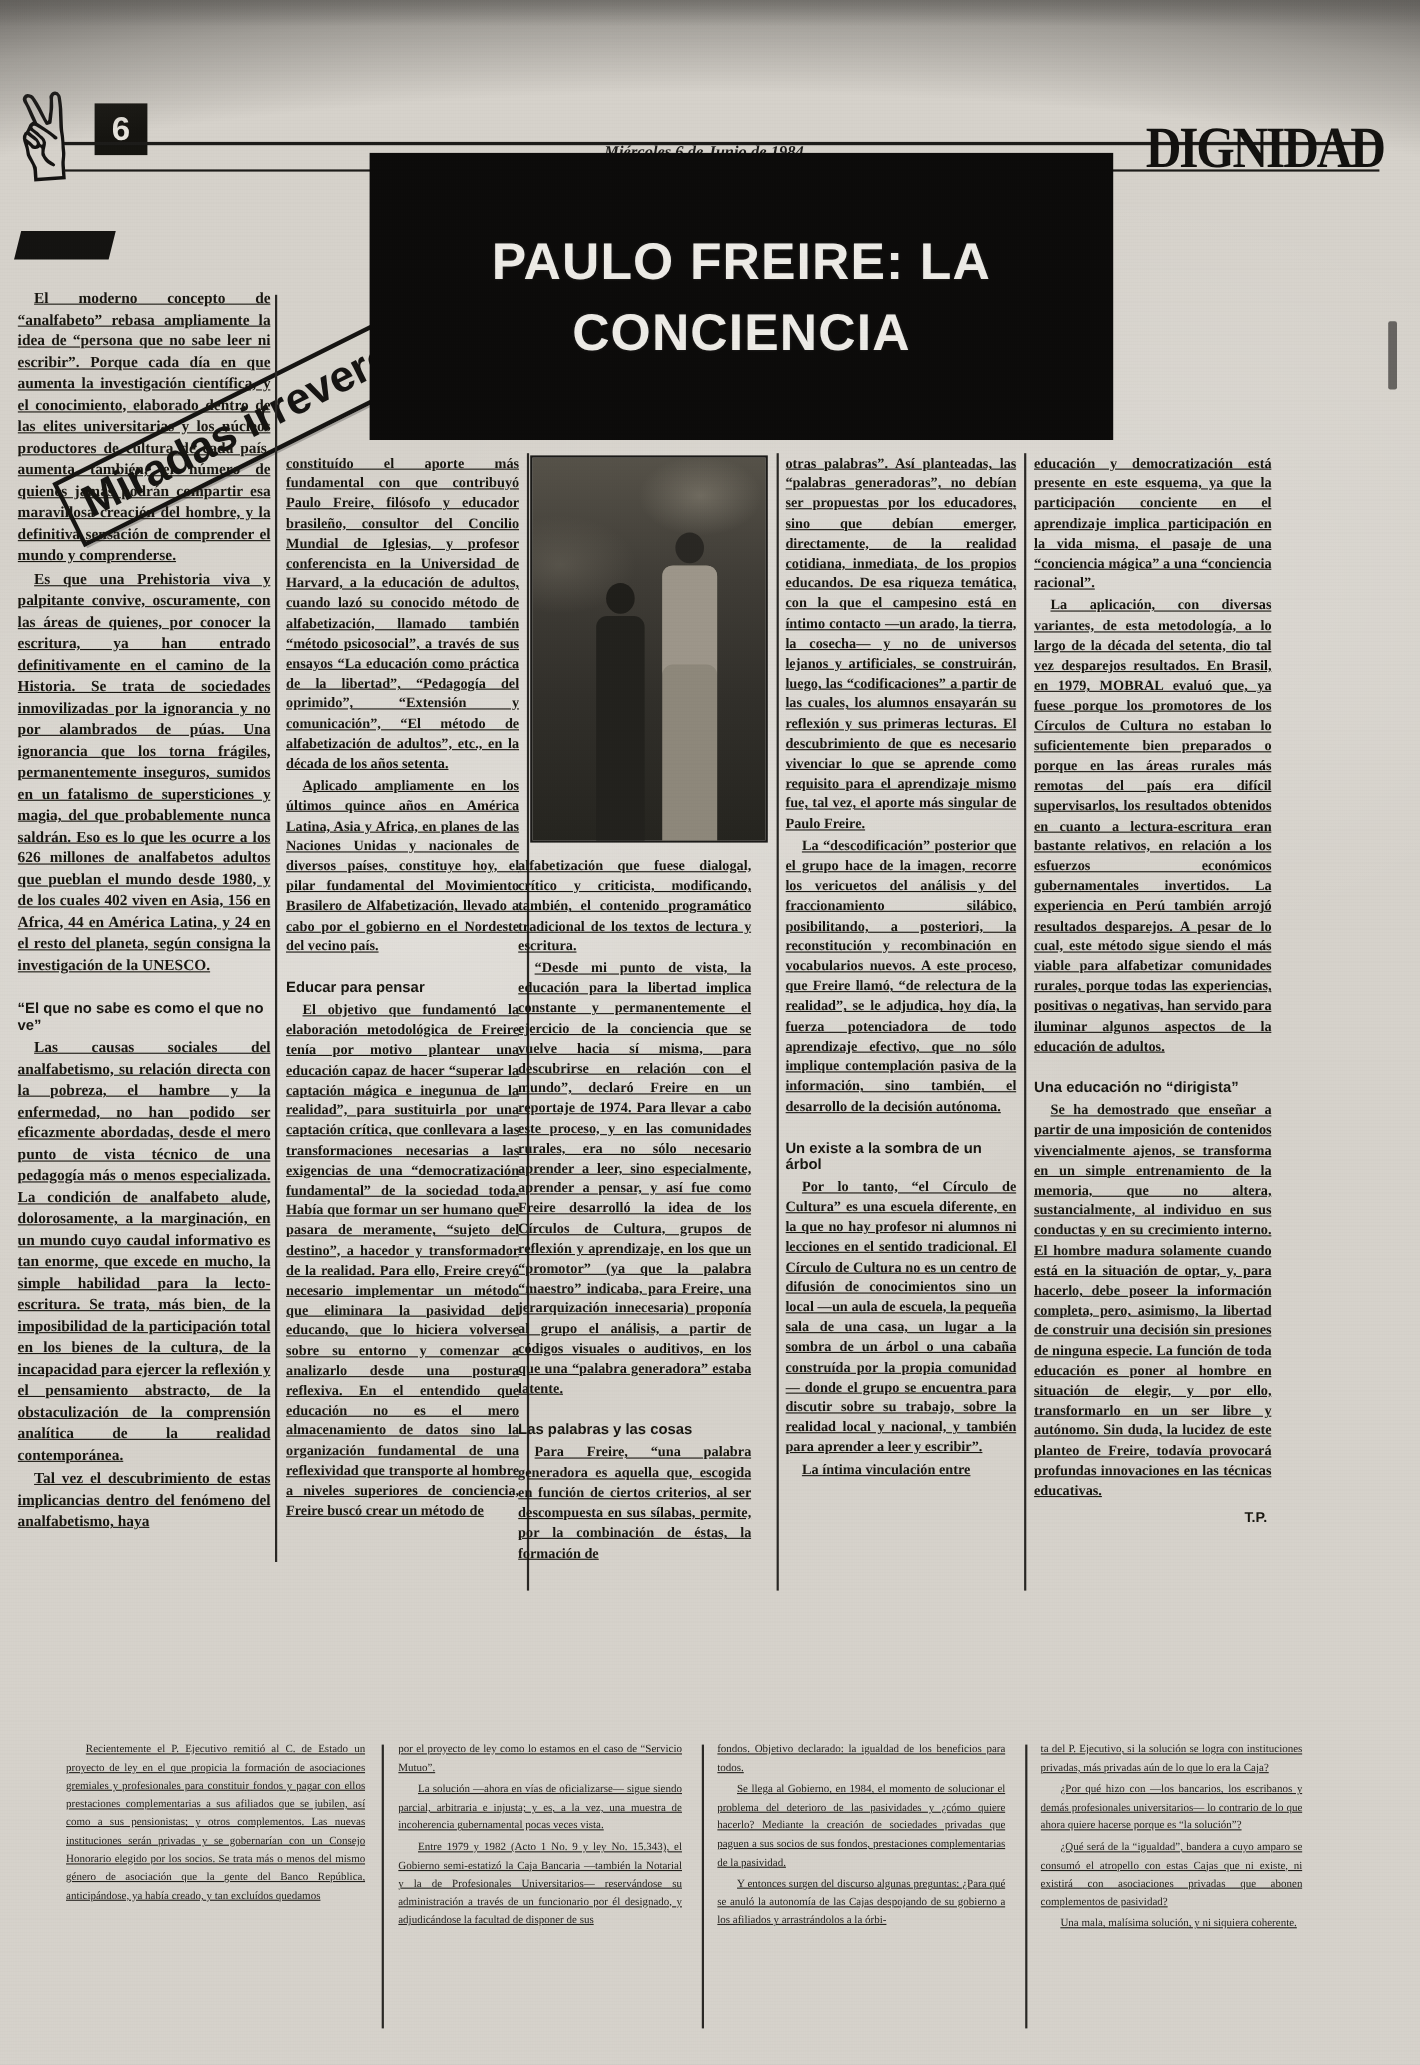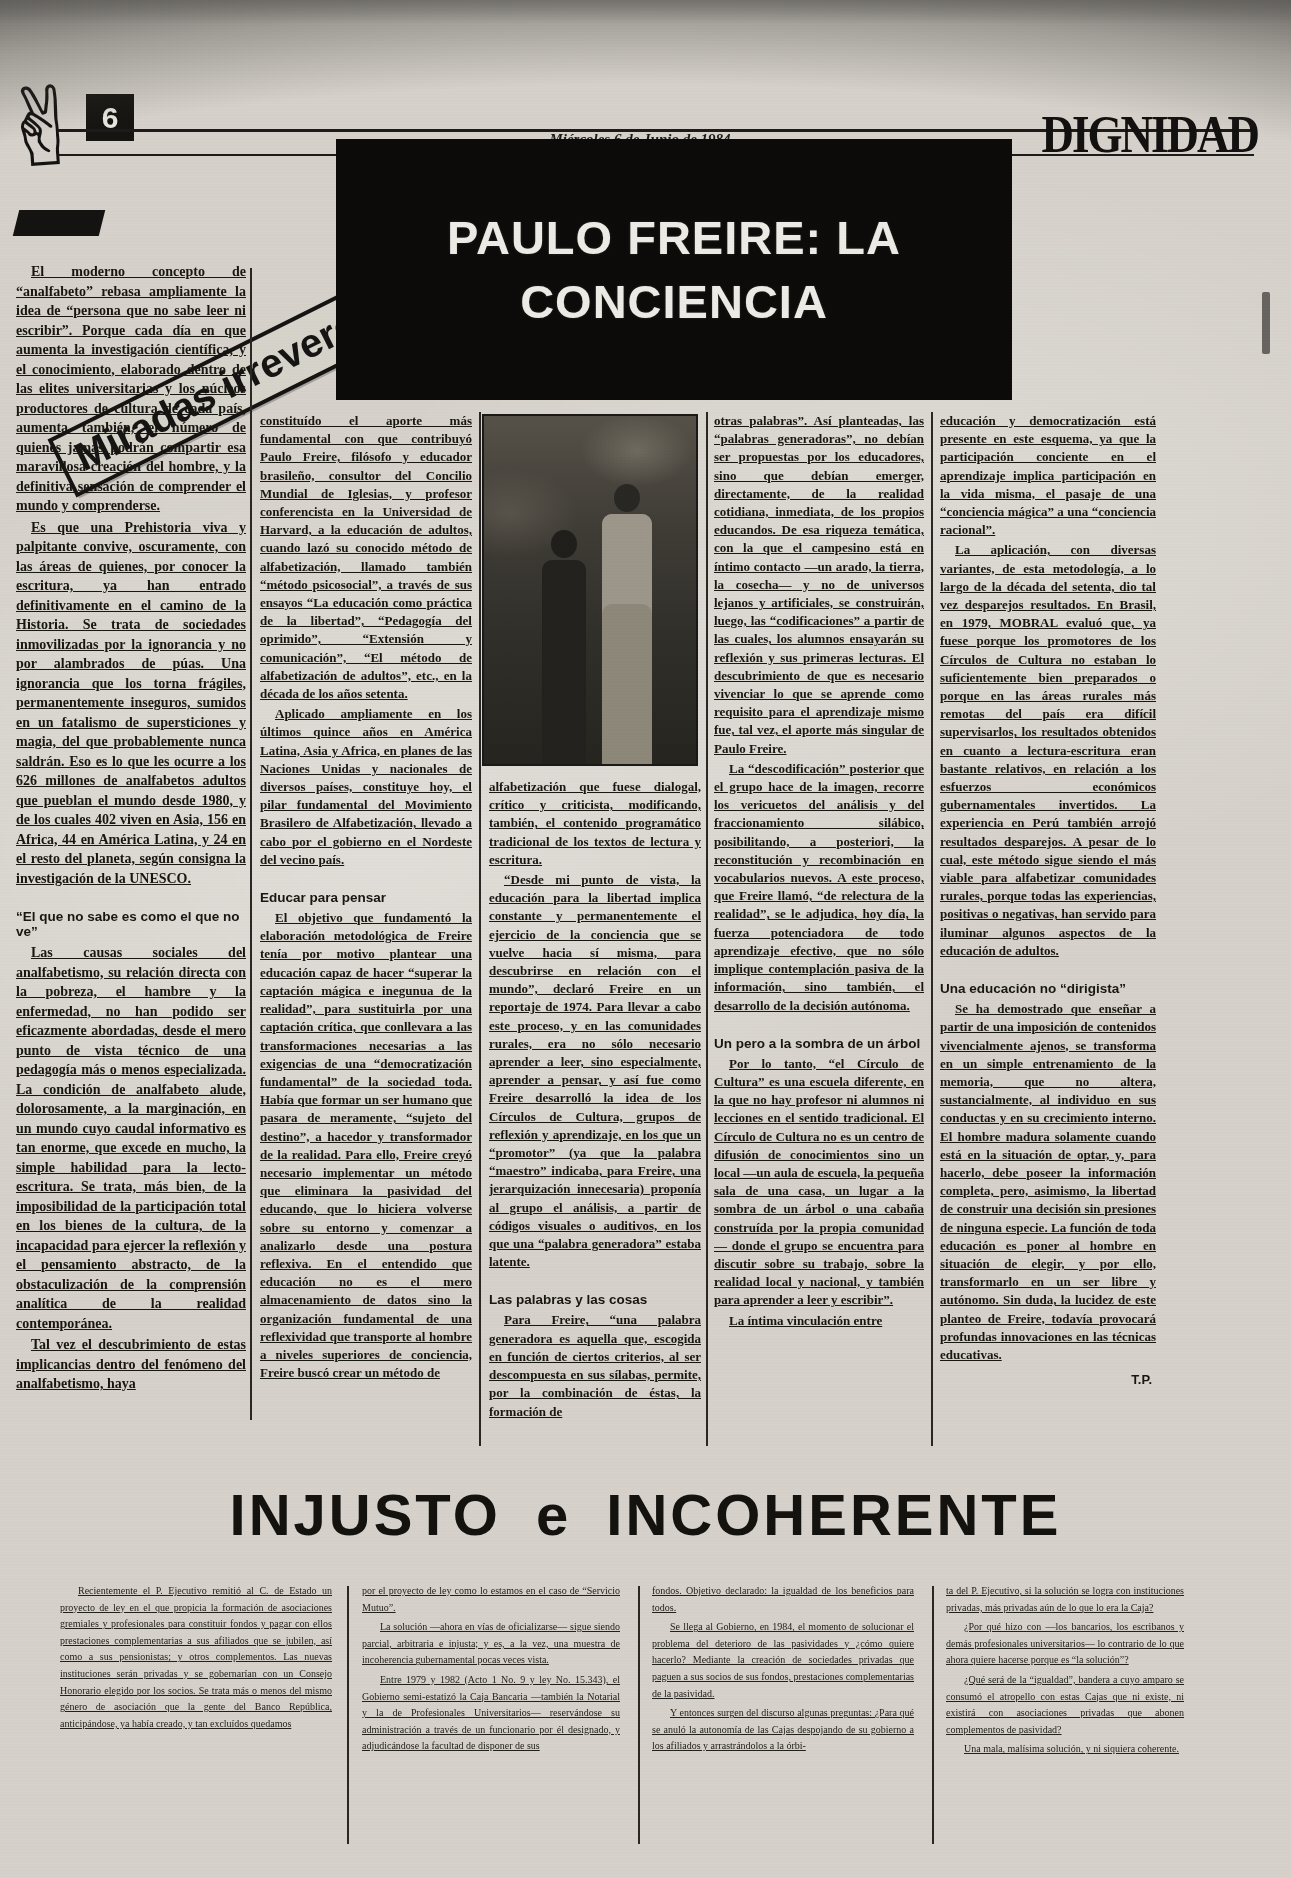--- a/index.html
+++ b/index.html
@@ -56,21 +56,21 @@
   #fig-right .body{width:50px;height:256px;background:#8e887b;box-shadow:inset 0 90px 0 #9d968a;}
   
   .col{overflow:hidden;text-align:justify;}
   .col .para{margin:0 0 2px;text-indent:15px;text-decoration:underline;}
   .col .para.noindent{text-indent:0;}
   .col .subhead{margin:21px 0 4px;font:700 13.5px "Liberation Sans",sans-serif;text-align:left;text-indent:0;}
   .col .sig{margin-top:8px;text-align:right;font:700 13px "Liberation Sans",sans-serif;padding-right:4px;}
   .top-col{font-size:13px;line-height:18.2px;font-weight:700;color:#191711;}
   #col1{left:16px;top:262px;width:230px;height:1164px;font-size:14px;line-height:19.5px;}
   #col2{left:260px;top:412px;width:212px;height:1038px;}
-  #col3{left:489px;top:778px;width:212px;height:670px;}
+  #col3{left:471px;top:778px;width:212px;height:670px;}
   #col4{left:714px;top:412px;width:210px;height:1040px;}
   #col5{left:940px;top:412px;width:216px;height:1040px;}
   .vrule{background:#2a2825;width:2px;}
   #vr1{left:250px;top:268px;height:1152px;}
   #vr2{left:479px;top:412px;height:1034px;}
   #vr3{left:706px;top:412px;height:1034px;}
   #vr4{left:931px;top:412px;height:1034px;}
   
   #bottom-headline{left:0;top:1481px;width:1291px;text-align:center;
     font:700 58px "Liberation Sans",sans-serif;letter-spacing:3px;word-spacing:16px;color:#14130f;}
@@ -146,33 +146,32 @@
     </div>
   <div id="col3" class="abs col top-col">
       <p class="para noindent">alfabetización que fuese dialogal, crítico y criticista, modificando, también, el contenido programático tradicional de los textos de lectura y escritura.</p>
       <p class="para">“Desde mi punto de vista, la educación para la libertad implica constante y permanentemente el ejercicio de la conciencia que se vuelve hacia sí misma, para descubrirse en relación con el mundo”, declaró Freire en un reportaje de 1974. Para llevar a cabo este proceso, y en las comunidades rurales, era no sólo necesario aprender a leer, sino especialmente, aprender a pensar, y así fue como Freire desarrolló la idea de los Círculos de Cultura, grupos de reflexión y aprendizaje, en los que un “promotor” (ya que la palabra “maestro” indicaba, para Freire, una jerarquización innecesaria) proponía al grupo el análisis, a partir de códigos visuales o auditivos, en los que una “palabra generadora” estaba latente.</p>
       <h3 class="subhead">Las palabras y las cosas</h3>
       <p class="para">Para Freire, “una palabra generadora es aquella que, escogida en función de ciertos criterios, al ser descompuesta en sus sílabas, permite, por la combinación de éstas, la formación de</p>
     </div>
   <div id="col4" class="abs col top-col">
       <p class="para noindent">otras palabras”. Así planteadas, las “palabras generadoras”, no debían ser propuestas por los educadores, sino que debían emerger, directamente, de la realidad cotidiana, inmediata, de los propios educandos. De esa riqueza temática, con la que el campesino está en íntimo contacto —un arado, la tierra, la cosecha— y no de universos lejanos y artificiales, se construirán, luego, las “codificaciones” a partir de las cuales, los alumnos ensayarán su reflexión y sus primeras lecturas. El descubrimiento de que es necesario vivenciar lo que se aprende como requisito para el aprendizaje mismo fue, tal vez, el aporte más singular de Paulo Freire.</p>
       <p class="para">La “descodificación” posterior que el grupo hace de la imagen, recorre los vericuetos del análisis y del fraccionamiento silábico, posibilitando, a posteriori, la reconstitución y recombinación en vocabularios nuevos. A este proceso, que Freire llamó, “de relectura de la realidad”, se le adjudica, hoy día, la fuerza potenciadora de todo aprendizaje efectivo, que no sólo implique contemplación pasiva de la información, sino también, el desarrollo de la decisión autónoma.</p>
-      <h3 class="subhead">Un pero a la sombra de un árbol</h3>
+      <h3 class="subhead">Un existe a la sombra de un árbol</h3>
       <p class="para">Por lo tanto, “el Círculo de Cultura” es una escuela diferente, en la que no hay profesor ni alumnos ni lecciones en el sentido tradicional. El Círculo de Cultura no es un centro de difusión de conocimientos sino un local —un aula de escuela, la pequeña sala de una casa, un lugar a la sombra de un árbol o una cabaña construída por la propia comunidad— donde el grupo se encuentra para discutir sobre su trabajo, sobre la realidad local y nacional, y también para aprender a leer y escribir”.</p>
       <p class="para">La íntima vinculación entre</p>
     </div>
   <div id="col5" class="abs col top-col">
       <p class="para noindent">educación y democratización está presente en este esquema, ya que la participación conciente en el aprendizaje implica participación en la vida misma, el pasaje de una “conciencia mágica” a una “conciencia racional”.</p>
       <p class="para">La aplicación, con diversas variantes, de esta metodología, a lo largo de la década del setenta, dio tal vez desparejos resultados. En Brasil, en 1979, MOBRAL evaluó que, ya fuese porque los promotores de los Círculos de Cultura no estaban lo suficientemente bien preparados o porque en las áreas rurales más remotas del país era difícil supervisarlos, los resultados obtenidos en cuanto a lectura-escritura eran bastante relativos, en relación a los esfuerzos económicos gubernamentales invertidos. La experiencia en Perú también arrojó resultados desparejos. A pesar de lo cual, este método sigue siendo el más viable para alfabetizar comunidades rurales, porque todas las experiencias, positivas o negativas, han servido para iluminar algunos aspectos de la educación de adultos.</p>
       <h3 class="subhead">Una educación no “dirigista”</h3>
       <p class="para">Se ha demostrado que enseñar a partir de una imposición de contenidos vivencialmente ajenos, se transforma en un simple entrenamiento de la memoria, que no altera, sustancialmente, al individuo en sus conductas y en su crecimiento interno. El hombre madura solamente cuando está en la situación de optar, y, para hacerlo, debe poseer la información completa, pero, asimismo, la libertad de construir una decisión sin presiones de ninguna especie. La función de toda educación es poner al hombre en situación de elegir, y por ello, transformarlo en un ser libre y autónomo. Sin duda, la lucidez de este planteo de Freire, todavía provocará profundas innovaciones en las técnicas educativas.</p>
       <p class="sig">T.P.</p>
     </div>
 
-  <div id="bottom-headline" class="abs">INJUSTO e INCOHERENTE</div>
   <div id="bvr1" class="abs vrule"></div>
   <div id="bvr2" class="abs vrule"></div>
   <div id="bvr3" class="abs vrule"></div>
   <div id="bcol1" class="abs col bot-col">
       <p class="para">Recientemente el P. Ejecutivo remitió al C. de Estado un proyecto de ley en el que propicia la formación de asociaciones gremiales y profesionales para constituir fondos y pagar con ellos prestaciones complementarias a sus afiliados que se jubilen, así como a sus pensionistas; y otros complementos. Las nuevas instituciones serán privadas y se gobernarían con un Consejo Honorario elegido por los socios. Se trata más o menos del mismo género de asociación que la gente del Banco República, anticipándose, ya había creado, y tan excluídos quedamos</p>
     </div>
   <div id="bcol2" class="abs col bot-col">
       <p class="para noindent">por el proyecto de ley como lo estamos en el caso de “Servicio Mutuo”.</p>
       <p class="para">La solución —ahora en vías de oficializarse— sigue siendo parcial, arbitraria e injusta; y es, a la vez, una muestra de incoherencia gubernamental pocas veces vista.</p>
       <p class="para">Entre 1979 y 1982 (Acto 1 No. 9 y ley No. 15.343), el Gobierno semi-estatizó la Caja Bancaria —también la Notarial y la de Profesionales Universitarios— reservándose su administración a través de un funcionario por él designado, y adjudicándose la facultad de disponer de sus</p>

